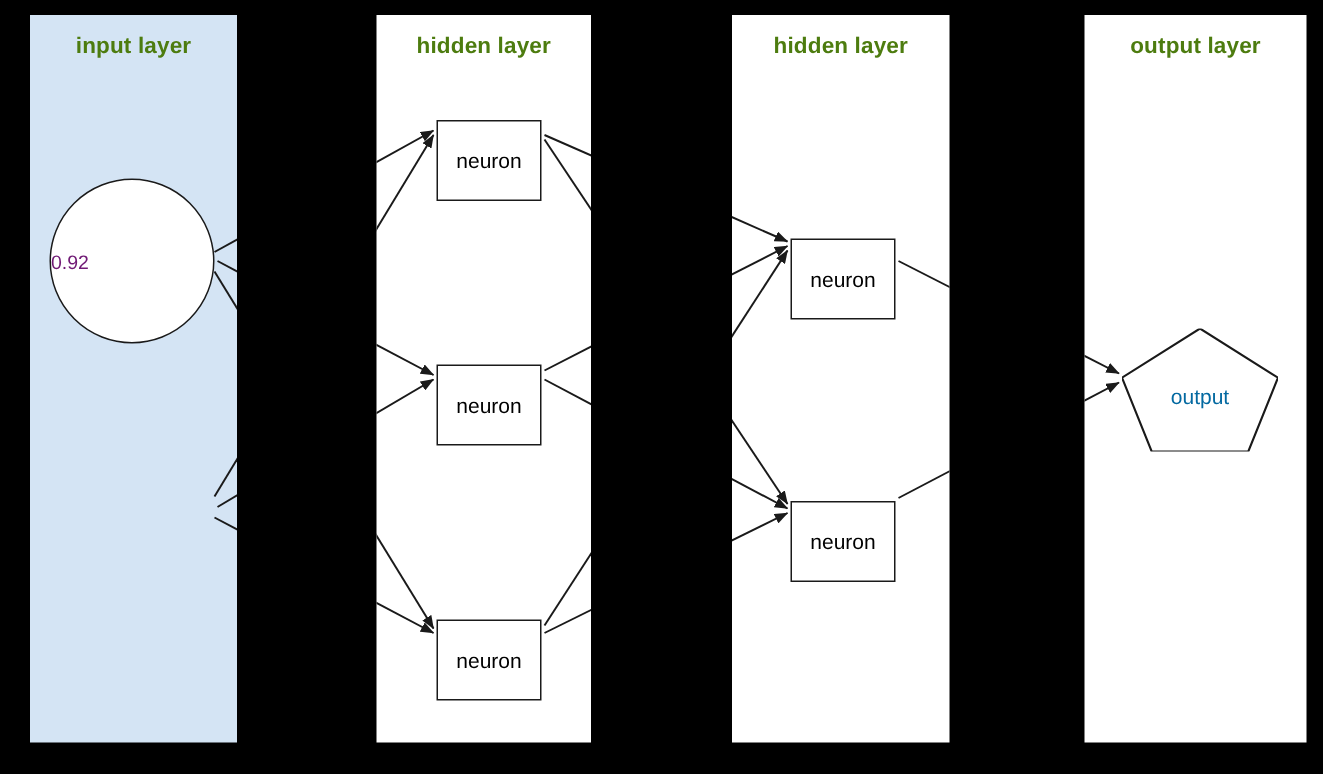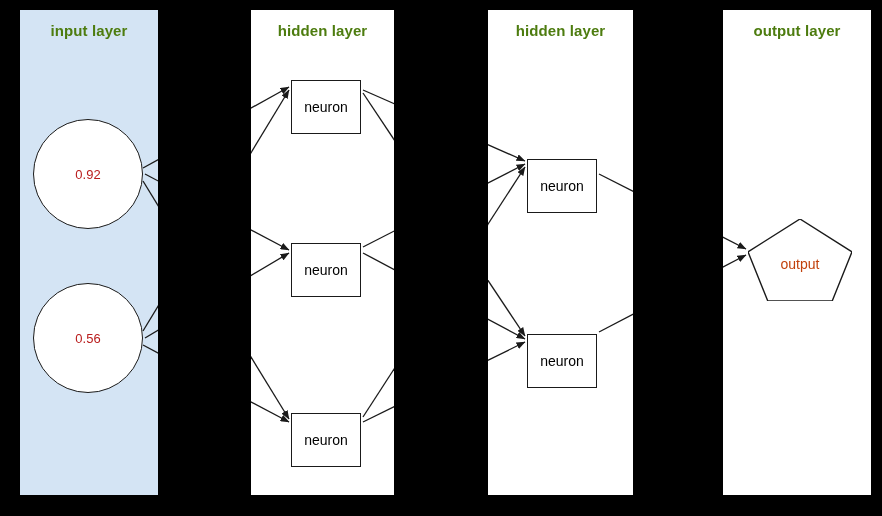--- a/index.html
+++ b/index.html
@@ -37,43 +37,42 @@
     pointer-events: none;
   }
   .node-circle {
     position: absolute;
     box-sizing: border-box;
     border: 1.3px solid #1a1a1a;
     background: #ffffff;
     border-radius: 50%;
     display: flex;
     align-items: center;
-    justify-content: center;
     font-size: 13px;
-    color: #b91c1c;
+    color: #701a75;
   }
   .node-box {
     position: absolute;
     box-sizing: border-box;
     border: 1.4px solid #1a1a1a;
     background: #ffffff;
     display: flex;
     align-items: center;
     justify-content: center;
     font-size: 14px;
     color: #000000;
     margin-top: 20px;
   }
   .node-pent {
     position: absolute;
     display: flex;
     align-items: center;
     justify-content: center;
     font-size: 14px;
-    color: #c2410c;
+    color: #0369a1;
   }
   .pent-label {
     position: absolute;
     left: 0;
     top: 0;
     width: 100%;
     height: 100%;
     display: flex;
     align-items: center;
     justify-content: center;
@@ -151,23 +150,20 @@
       </g>
     <g id="edge-group-3" clip-path="url(#clip-p3)">
         <line x1="599" y1="174" x2="746" y2="249" stroke="#1a1a1a" stroke-width="1.3" marker-end="url(#arrowhead)"></line>
         <line x1="599" y1="332" x2="746" y2="255" stroke="#1a1a1a" stroke-width="1.3" marker-end="url(#arrowhead)"></line>
       </g>
   </svg>
 
   <div class="node-circle" id="node-in1" style="left: 33px; top: 119px; width: 110px; height: 110px;">
     <span>0.92</span>
   </div>
-  <div class="node-circle" id="node-in2" style="left: 33px; top: 283px; width: 110px; height: 110px;">
-    <span>0.56</span>
-  </div>
 
   <div class="node-box" id="node-h1a" style="left: 291px; top: 60px; width: 70px; height: 54px;">
     <span>neuron</span>
   </div>
   <div class="node-box" id="node-h1b" style="left: 291px; top: 223px; width: 70px; height: 54px;">
     <span>neuron</span>
   </div>
   <div class="node-box" id="node-h1c" style="left: 291px; top: 393px; width: 70px; height: 54px;">
     <span>neuron</span>
   </div>

